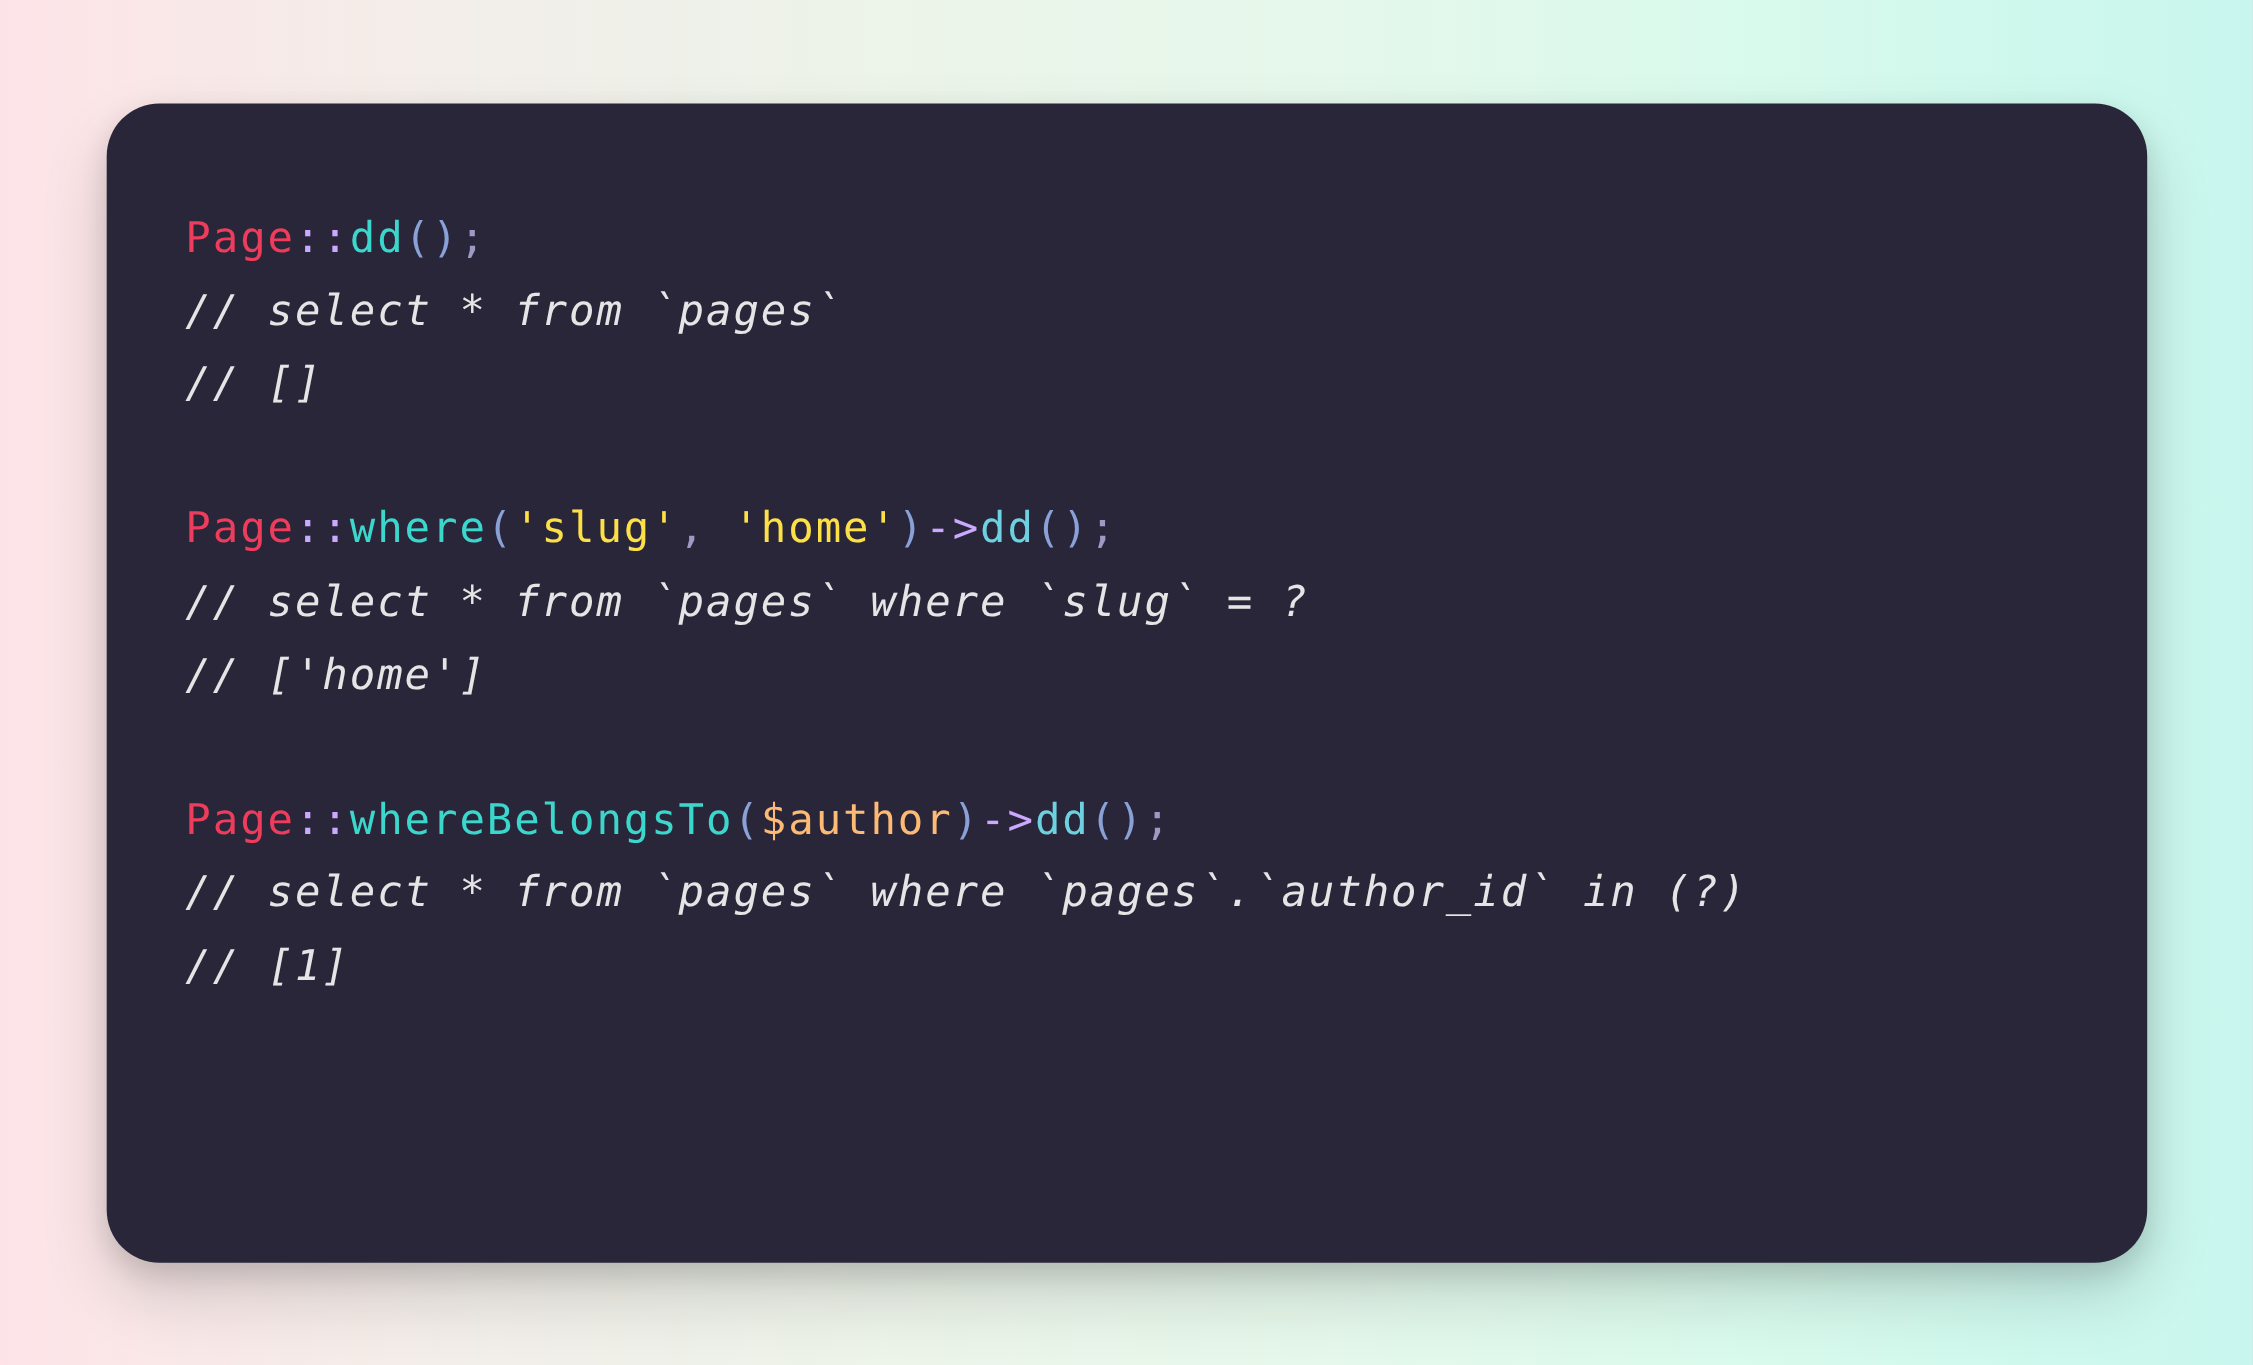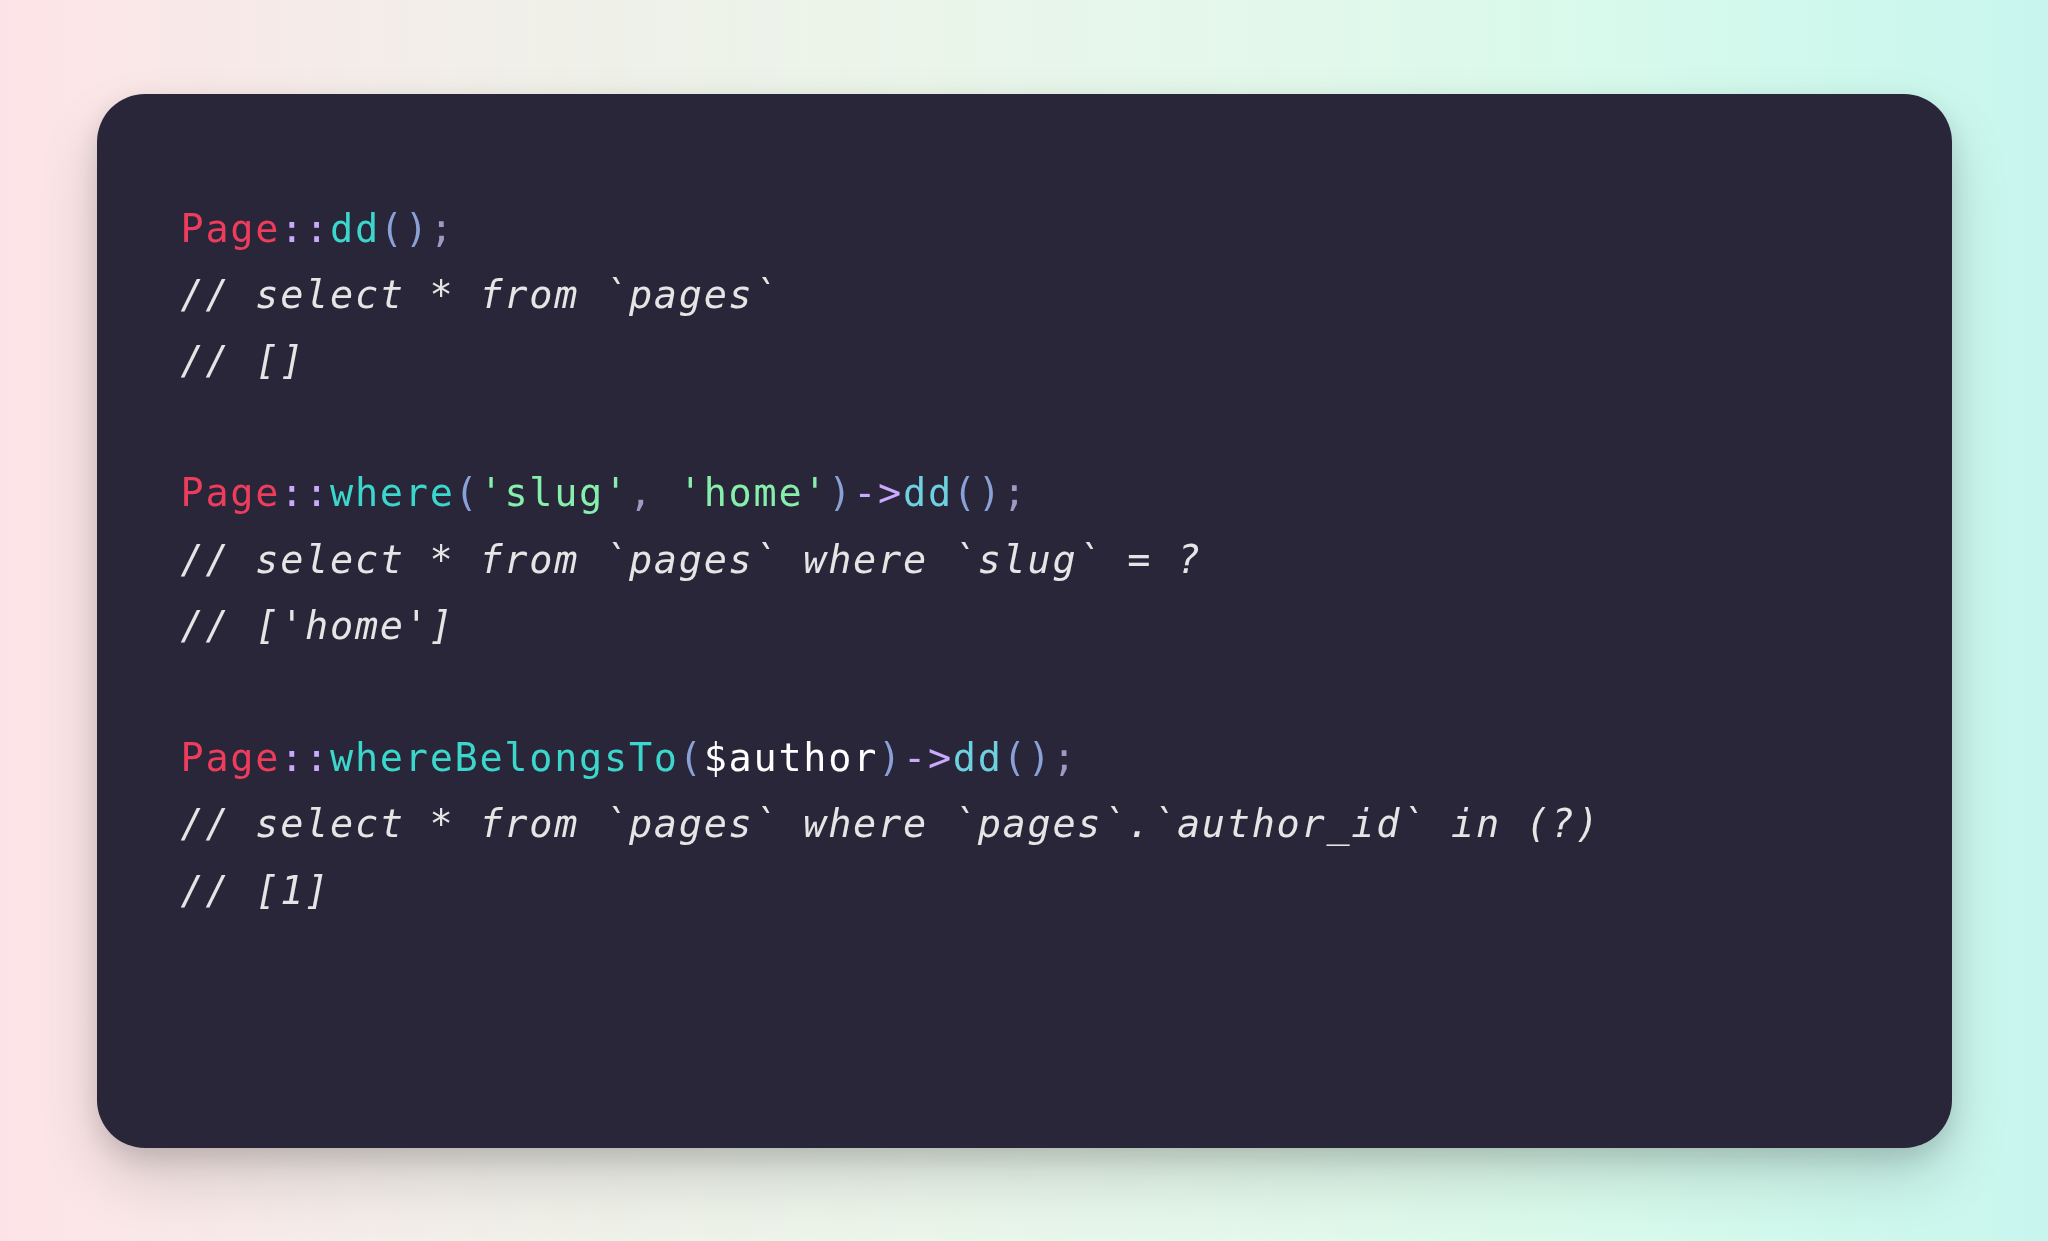--- a/index.html
+++ b/index.html
@@ -27,37 +27,37 @@
     .code-card {
       width: 1855px;
       height: 1054px;
       background: #292639;
       border-radius: 48px;
       box-shadow: 0 30px 60px rgba(0,0,0,0.15), 0 10px 24px rgba(0,0,0,0.12);
       padding: 90px 72px;
       position: relative;
     }
     pre {
-      margin: 12px;
+      margin: 0;
       font-family: inherit;
       font-size: 38.5px;
       line-height: 1.72;
       letter-spacing: 0.045em;
       white-space: pre;
       color: #d0d0e3;
     }
     .line { display: block; }
     .blank-line { display: block; height: 1.72em; }
     
     .c-class   { color: #ed3c5c; }
     .c-op      { color: #caa9ff; }
     .c-fn      { color: #3cd7cc; }
     .c-paren   { color: #89a1d6; }
-    .c-string  { color: #86efac; }
-    .c-var     { color: #ffffff; }
+    .c-string  { color: #fde047; }
+    .c-var     { color: #fdba74; }
     .c-call    { color: #6ed1e0; }
     .c-comment { color: #e5e5e5; font-style: italic; }
     .c-punct   { color: #9d9bc4; }
   </style>
 </head>
 <body>
 
 <div class="code-card">
   <pre id="code-pre"><span class="line"><span class="c-class">Page</span><span class="c-op">::</span><span class="c-fn">dd</span><span class="c-paren">()</span><span class="c-punct">;</span></span><span class="line c-comment">// select * from `pages`</span><span class="line c-comment">// []</span><span class="blank-line"></span><span class="line"><span class="c-class">Page</span><span class="c-op">::</span><span class="c-fn">where</span><span class="c-paren">(</span><span class="c-string">'slug'</span><span class="c-punct">, </span><span class="c-string">'home'</span><span class="c-paren">)</span><span class="c-op">-&gt;</span><span class="c-call">dd</span><span class="c-paren">()</span><span class="c-punct">;</span></span><span class="line c-comment">// select * from `pages` where `slug` = ?</span><span class="line c-comment">// ['home']</span><span class="blank-line"></span><span class="line"><span class="c-class">Page</span><span class="c-op">::</span><span class="c-fn">whereBelongsTo</span><span class="c-paren">(</span><span class="c-var">$author</span><span class="c-paren">)</span><span class="c-op">-&gt;</span><span class="c-call">dd</span><span class="c-paren">()</span><span class="c-punct">;</span></span><span class="line c-comment">// select * from `pages` where `pages`.`author_id` in (?)</span><span class="line c-comment">// [1]</span></pre>
 </div>

